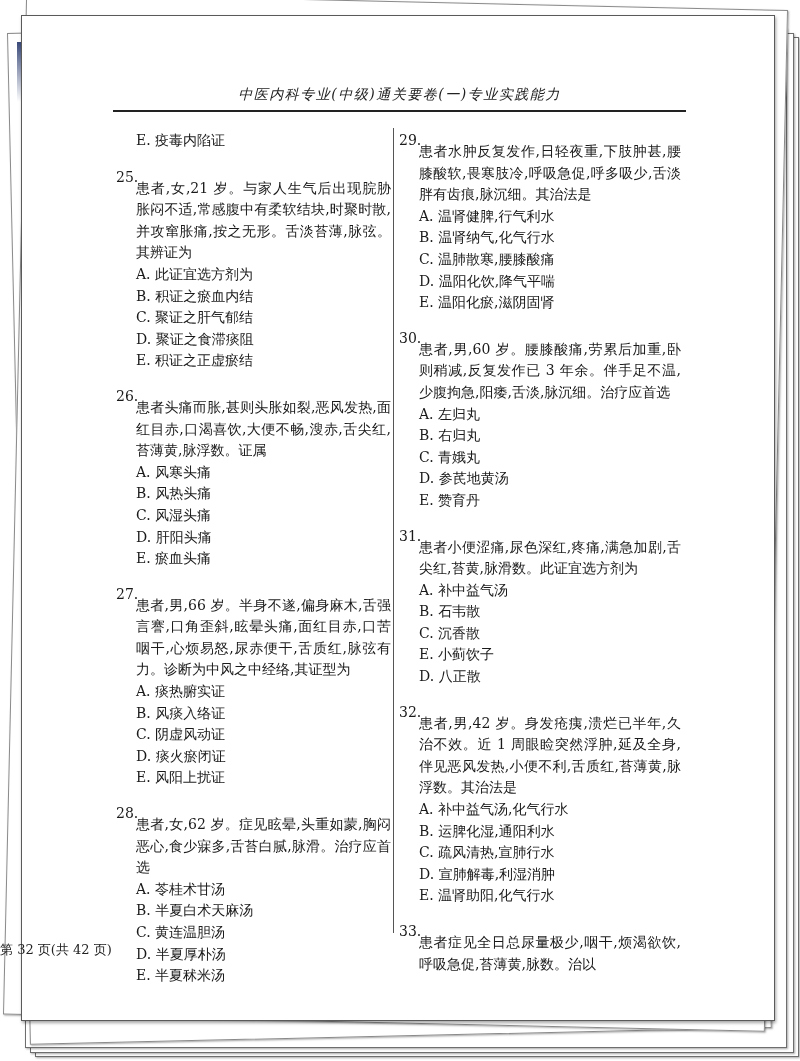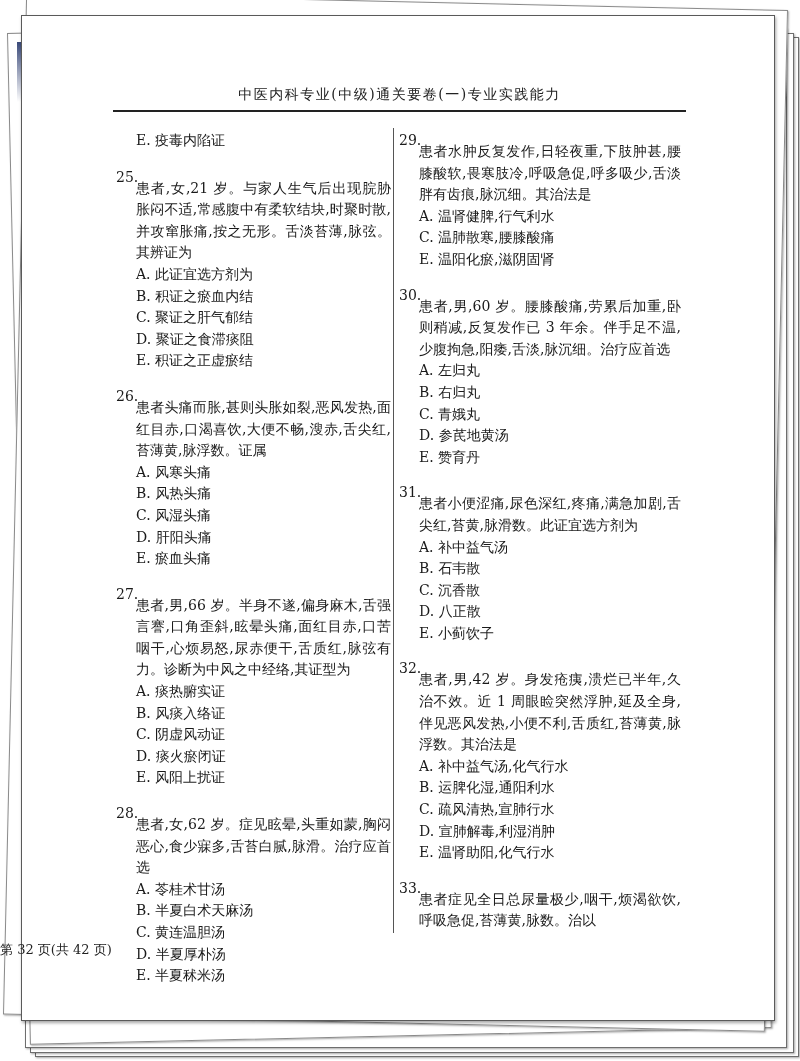--- a/index.html
+++ b/index.html
@@ -36,21 +36,21 @@
       background: linear-gradient(90deg, #e6e0b4, #8a7d12);
       clip-path: polygon(0 0, 30% 0, 100% 100%, 55% 100%);
     }
     .sheet-front {
       left: 21px; top: 15px; width: 752px; height: 1004px;
       border-color: #5a5a5a;
       box-shadow: 1px 2px 3px rgba(0,0,0,0.35);
     }
     .running-header {
       position: absolute; left: 113px; top: 86px; width: 573px;
-      text-align: center; font-size: 14px; letter-spacing: 1.5px; color: #222;
+      text-align: center; font-size: 14px; letter-spacing: 1.5px; color: #222; font-style: italic;
     }
     .header-rule {
       position: absolute; left: 113px; top: 110px; width: 573px; height: 0;
       border-top: 2px solid #222;
     }
     .column-divider {
       position: absolute; left: 393px; top: 128px; width: 0; height: 805px;
       border-left: 1px solid #555;
     }
     .col { position: absolute; top: 130px; font-size: 14px; line-height: 21.6px; }
@@ -136,21 +136,23 @@
   </div>
 </div>
 
 <div class="col col-right">
   <div class="q">
     <div class="stem">
       <span class="qnum">29.</span>
       <span class="stem-text">患者水肿反复发作,日轻夜重,下肢肿甚,腰膝酸软,畏寒肢冷,呼吸急促,呼多吸少,舌淡胖有齿痕,脉沉细。其治法是</span>
     </div>
     <div class="opt">A. 温肾健脾,行气利水</div>
+    <div class="opt">B. 温肾纳气,化气行水</div>
     <div class="opt">C. 温肺散寒,腰膝酸痛</div>
+    <div class="opt">D. 温阳化饮,降气平喘</div>
     <div class="opt">E. 温阳化瘀,滋阴固肾</div>
   </div>
 
   <div class="q">
     <div class="stem">
       <span class="qnum">30.</span>
       <span class="stem-text">患者,男,60 岁。腰膝酸痛,劳累后加重,卧则稍减,反复发作已 3 年余。伴手足不温,少腹拘急,阳痿,舌淡,脉沉细。治疗应首选</span>
     </div>
     <div class="opt">A. 左归丸</div>
     <div class="opt">B. 右归丸</div>
@@ -160,22 +162,22 @@
   </div>
 
   <div class="q">
     <div class="stem">
       <span class="qnum">31.</span>
       <span class="stem-text">患者小便涩痛,尿色深红,疼痛,满急加剧,舌尖红,苔黄,脉滑数。此证宜选方剂为</span>
     </div>
     <div class="opt">A. 补中益气汤</div>
     <div class="opt">B. 石韦散</div>
     <div class="opt">C. 沉香散</div>
+    <div class="opt">E. 小蓟饮子</div>
     <div class="opt">D. 八正散</div>
-    <div class="opt">E. 小蓟饮子</div>
   </div>
 
   <div class="q">
     <div class="stem">
       <span class="qnum">32.</span>
       <span class="stem-text">患者,男,42 岁。身发疮痍,溃烂已半年,久治不效。近 1 周眼睑突然浮肿,延及全身,伴见恶风发热,小便不利,舌质红,苔薄黄,脉浮数。其治法是</span>
     </div>
     <div class="opt">A. 补中益气汤,化气行水</div>
     <div class="opt">B. 运脾化湿,通阳利水</div>
     <div class="opt">C. 疏风清热,宣肺行水</div>

